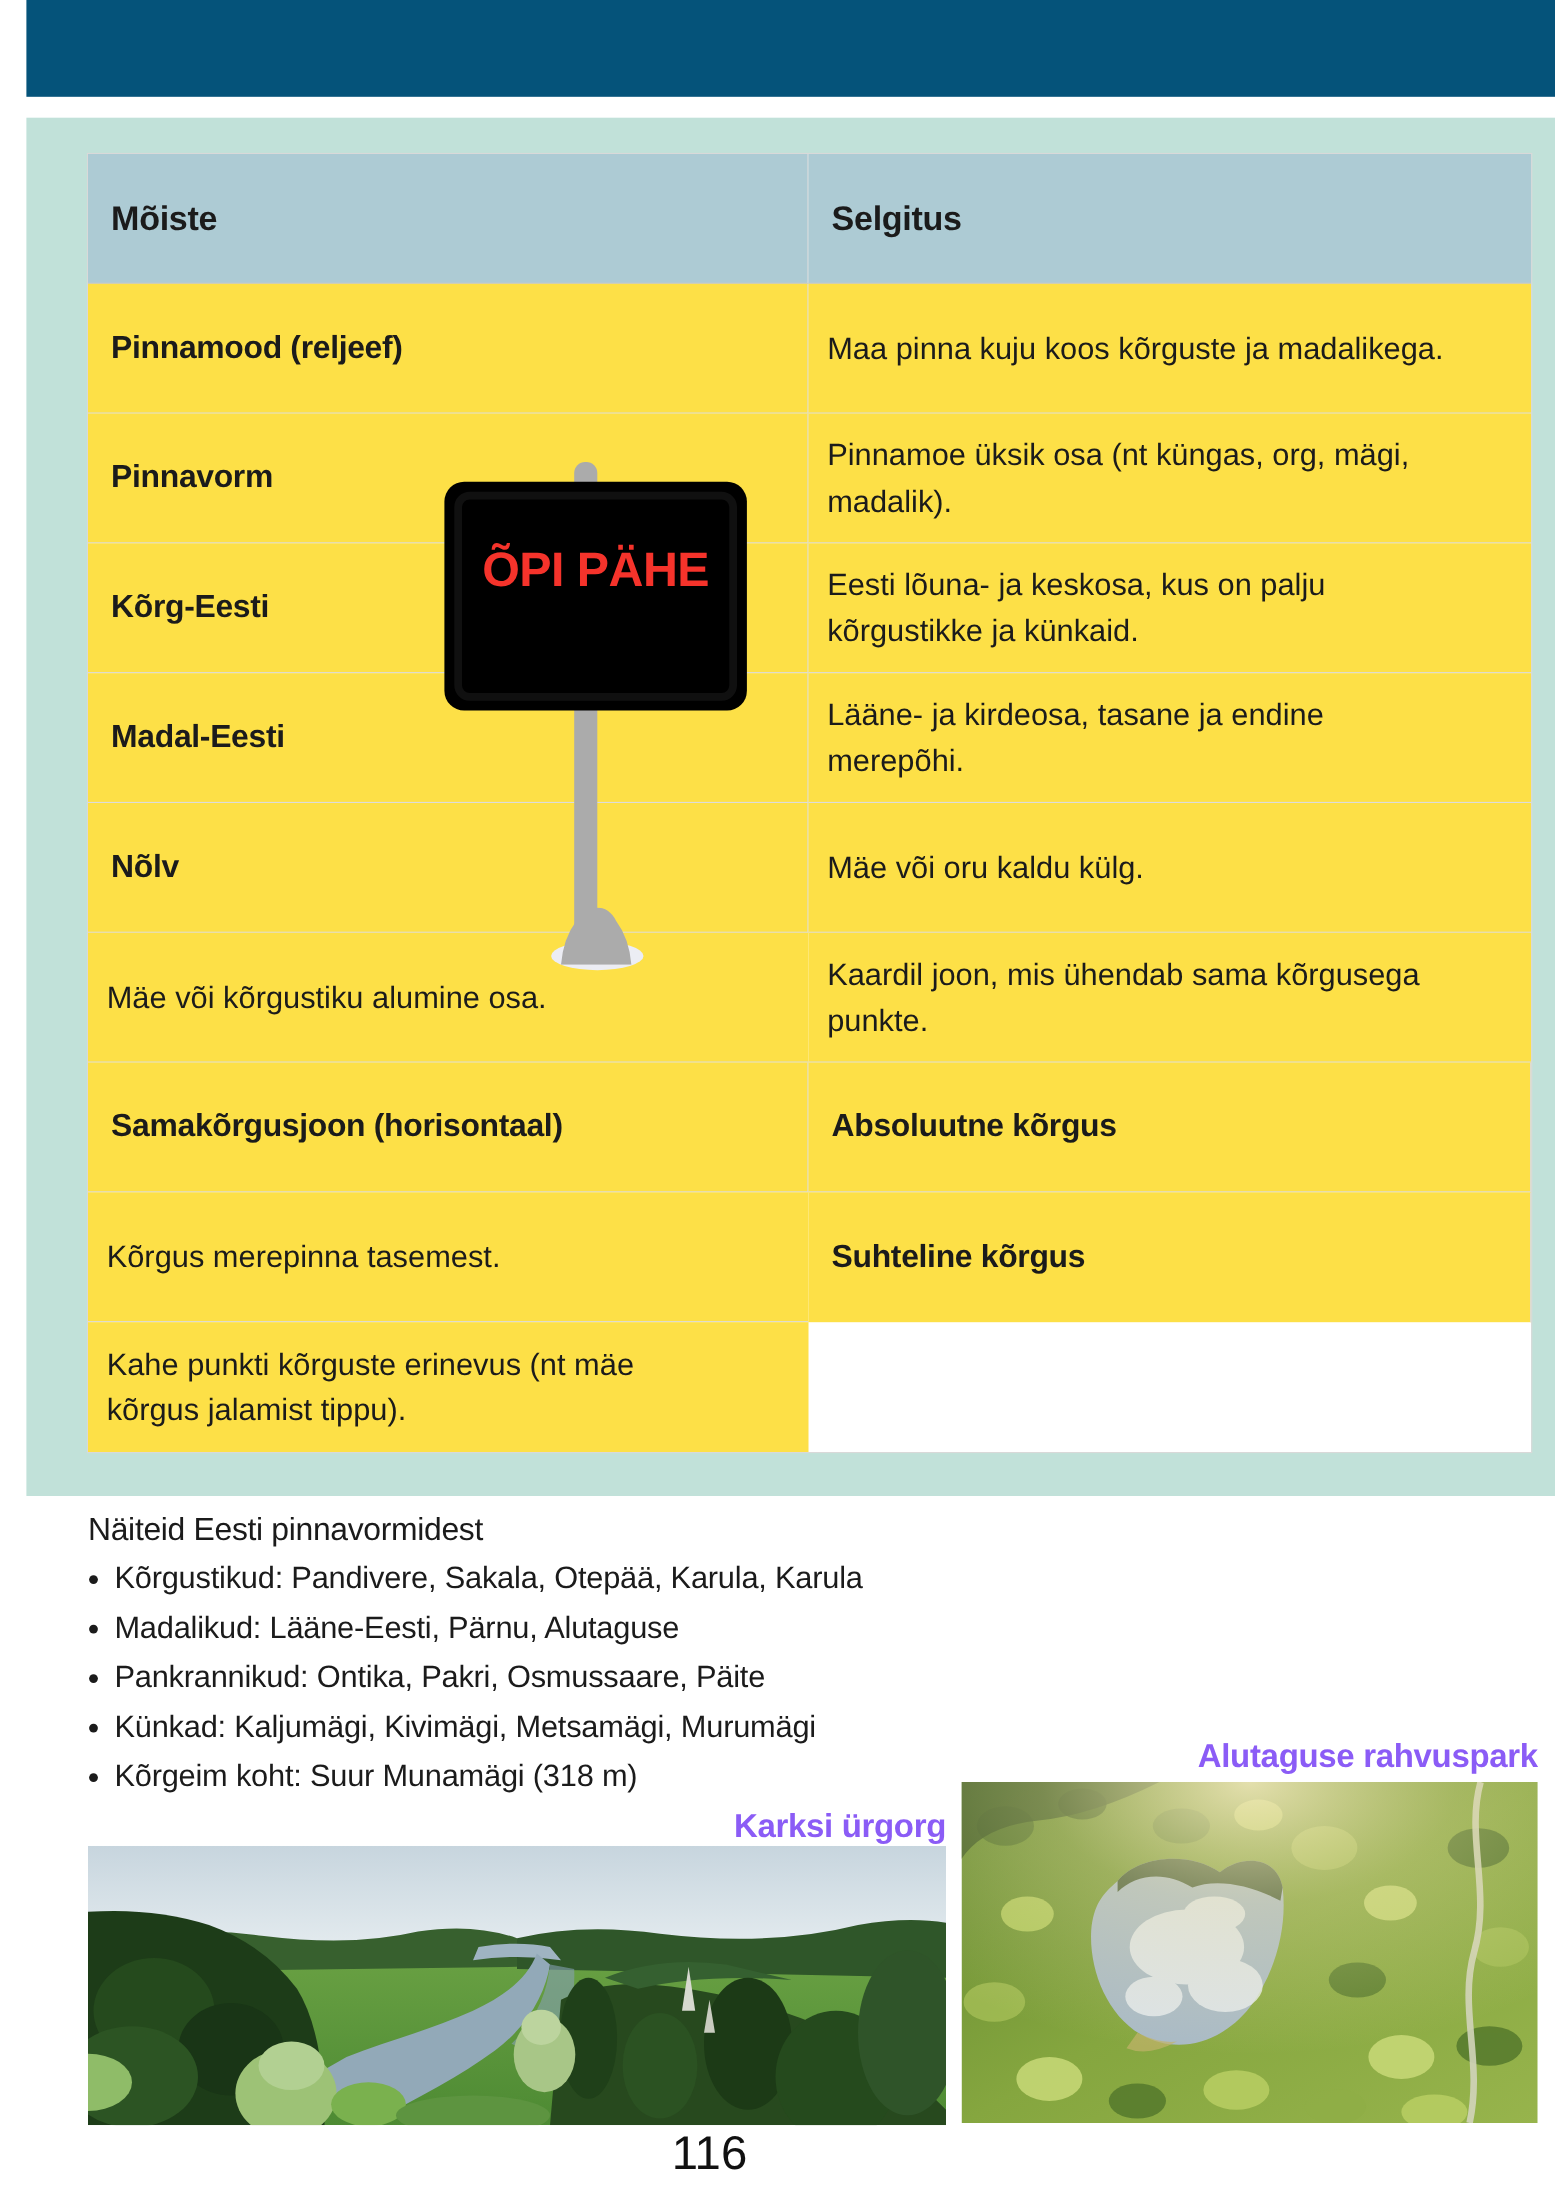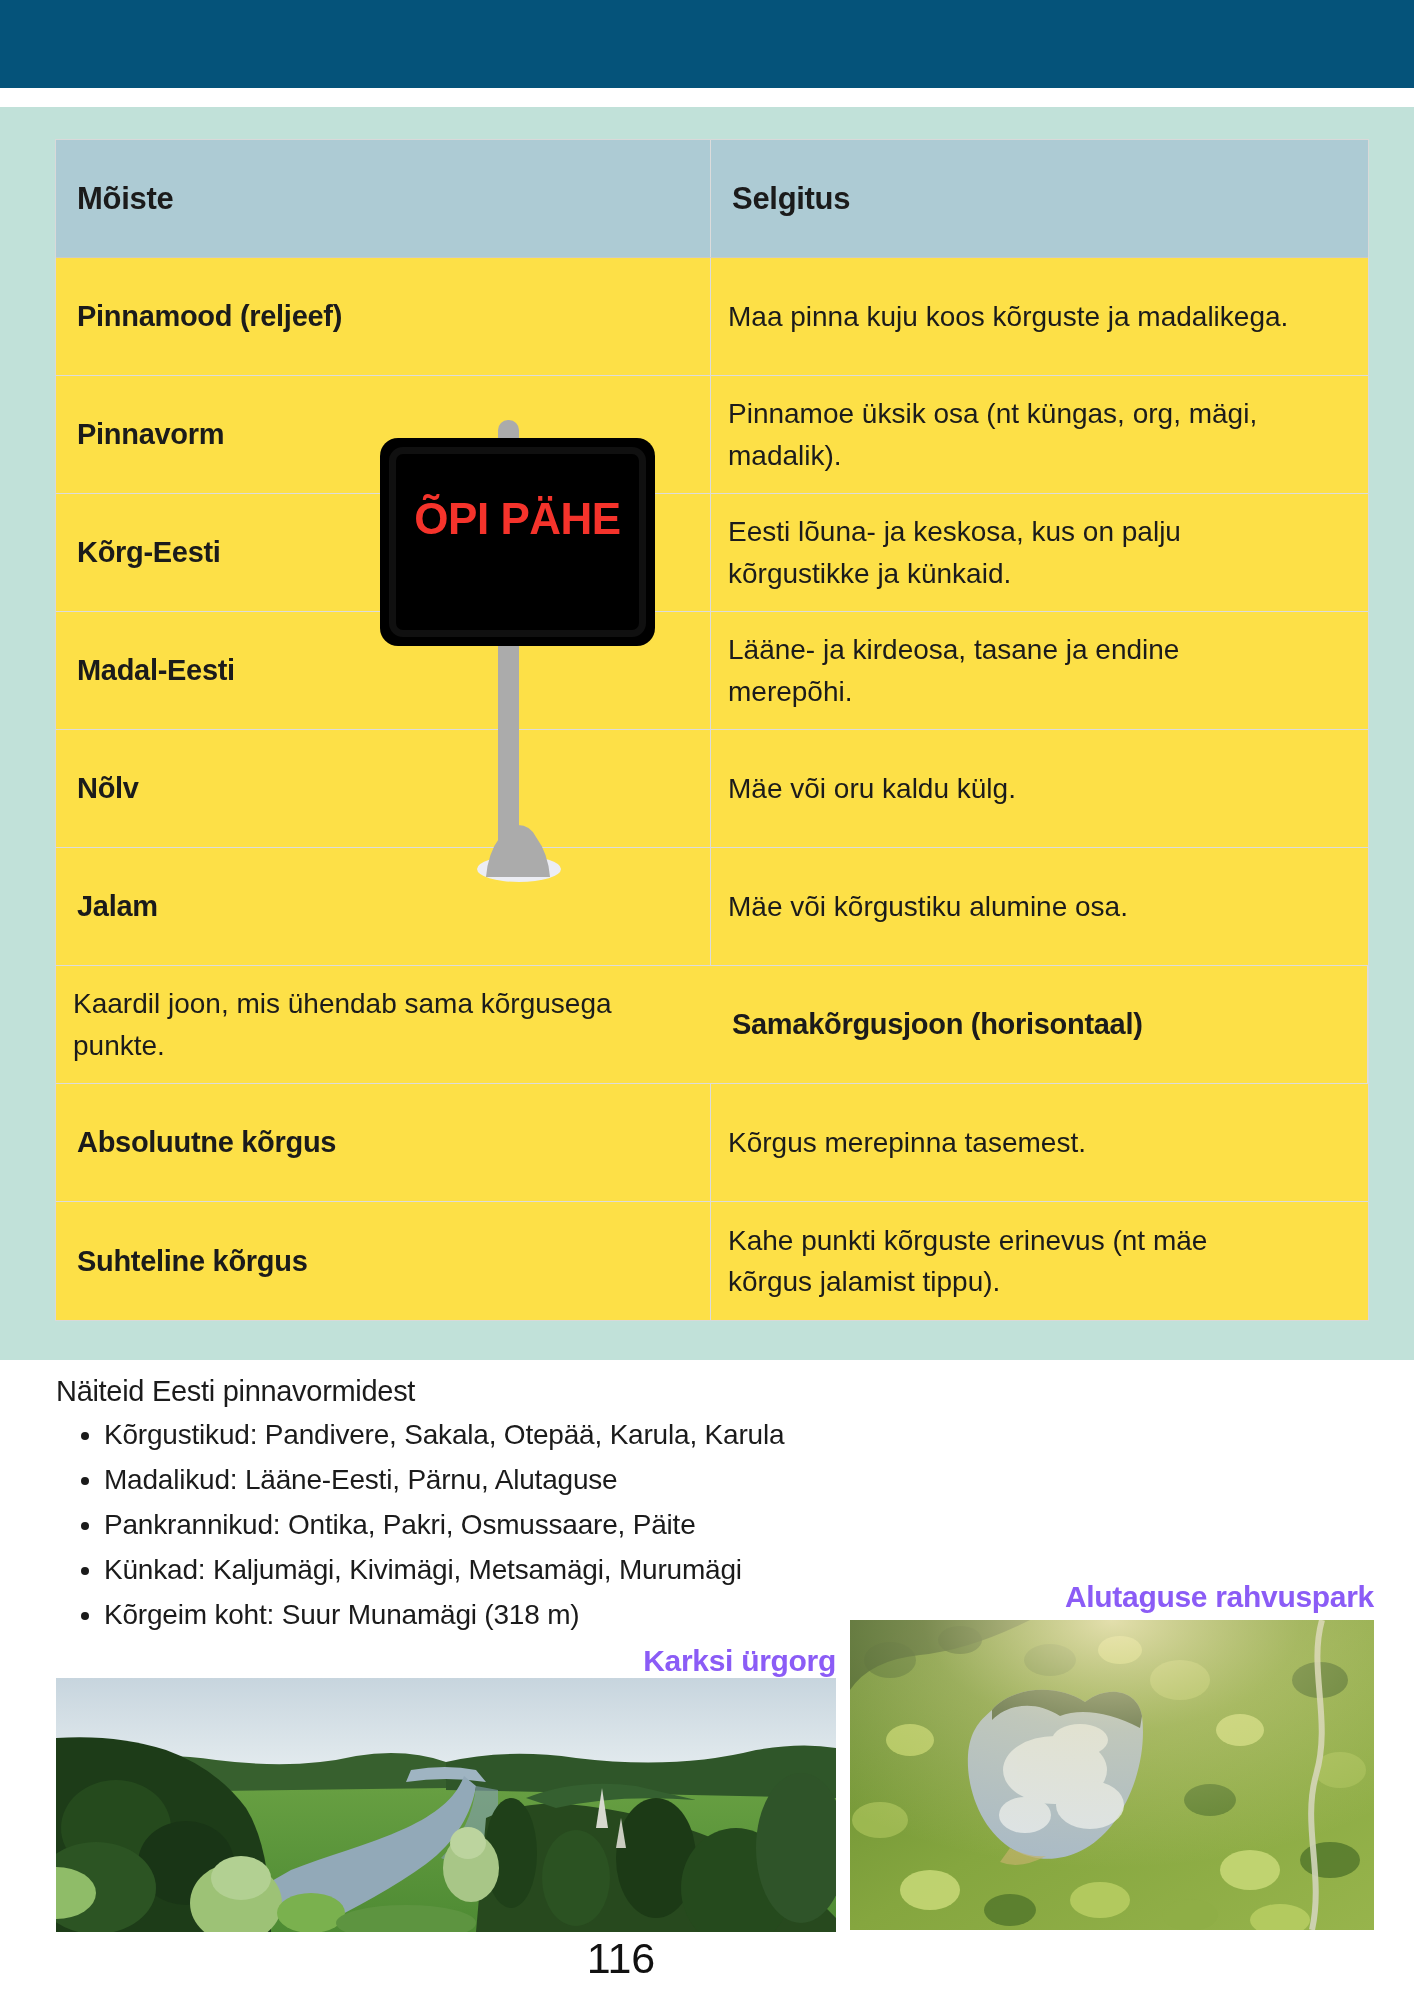--- a/index.html
+++ b/index.html
@@ -1,20 +1,20 @@
 <!DOCTYPE html>
 <html><head>
 <meta charset="utf-8">
 <style>
   html,body{margin:0;padding:0;}
   body{
     width:1414px;height:2000px;position:relative;background:#ffffff;
     font-family:"Liberation Sans",sans-serif;color:#1b1b1b;overflow:hidden;
   }
-  .abs{position:absolute;}
+  .abs{position:absolute;margin-left:24px;}
 
   
   .topbar{left:0;top:0;width:1414px;height:88px;background:#05537a;}
 
   
   .mint{left:0;top:107px;width:1414px;height:1253px;background:#c1e1d9;}
 
   
   .tablewrap{left:56px;top:140px;width:1312px;background:#ffffff;outline:1px solid #d9d9d9;}
   .tbl{display:grid;grid-template-columns:655px 657px;}
@@ -111,23 +111,20 @@
         <span class="def">Lääne- ja kirdeosa, tasane ja endine merepõhi.</span>
       </div>
 
     <div class="cell">
         <span class="term">Nõlv</span>
       </div>
     <div class="cell last-col">
         <span class="def">Mäe või oru kaldu külg.</span>
       </div>
 
-    <div class="cell">
-        <span class="term">Jalam</span>
-      </div>
     <div class="cell last-col">
         <span class="def">Mäe või kõrgustiku alumine osa.</span>
       </div>
 
     <div class="cell last-col">
         <span class="def">Kaardil joon, mis ühendab sama kõrgusega punkte.</span>
       </div>
     <div class="cell">
         <span class="term">Samakõrgusjoon (horisontaal)</span>
       </div>

